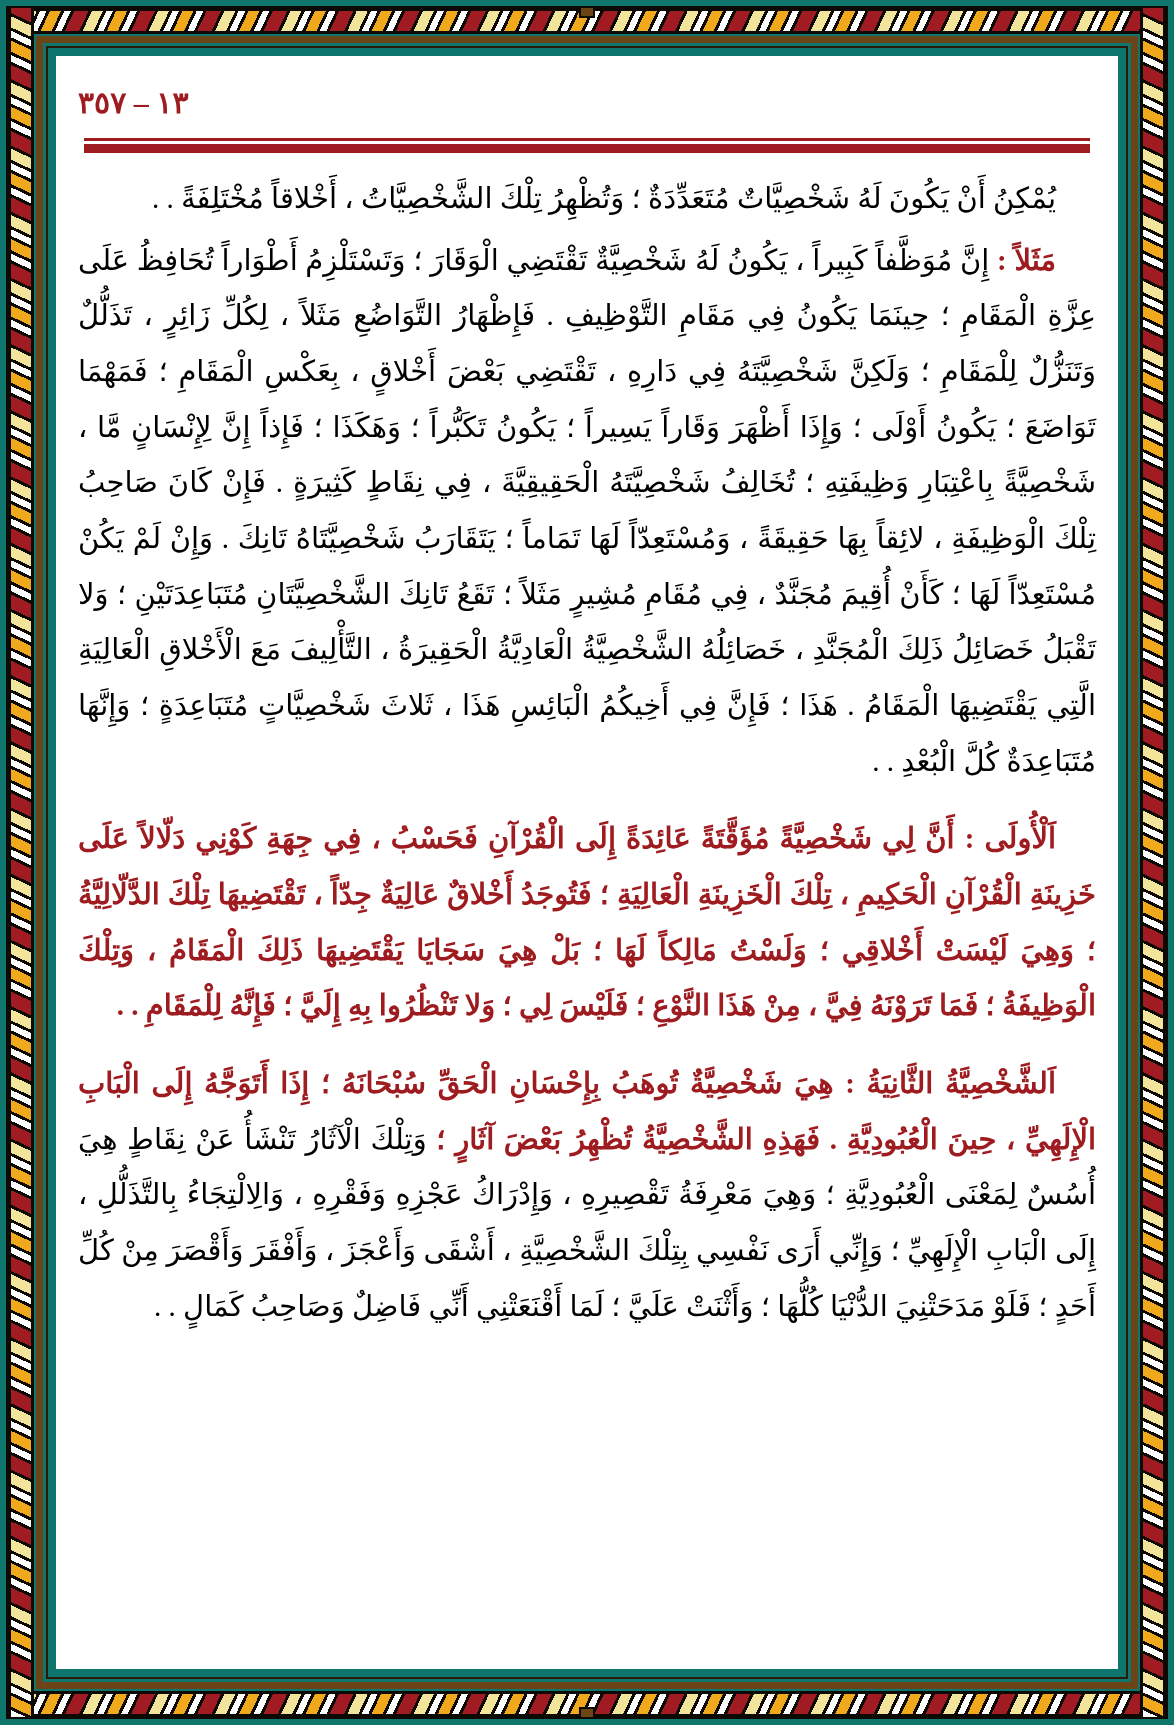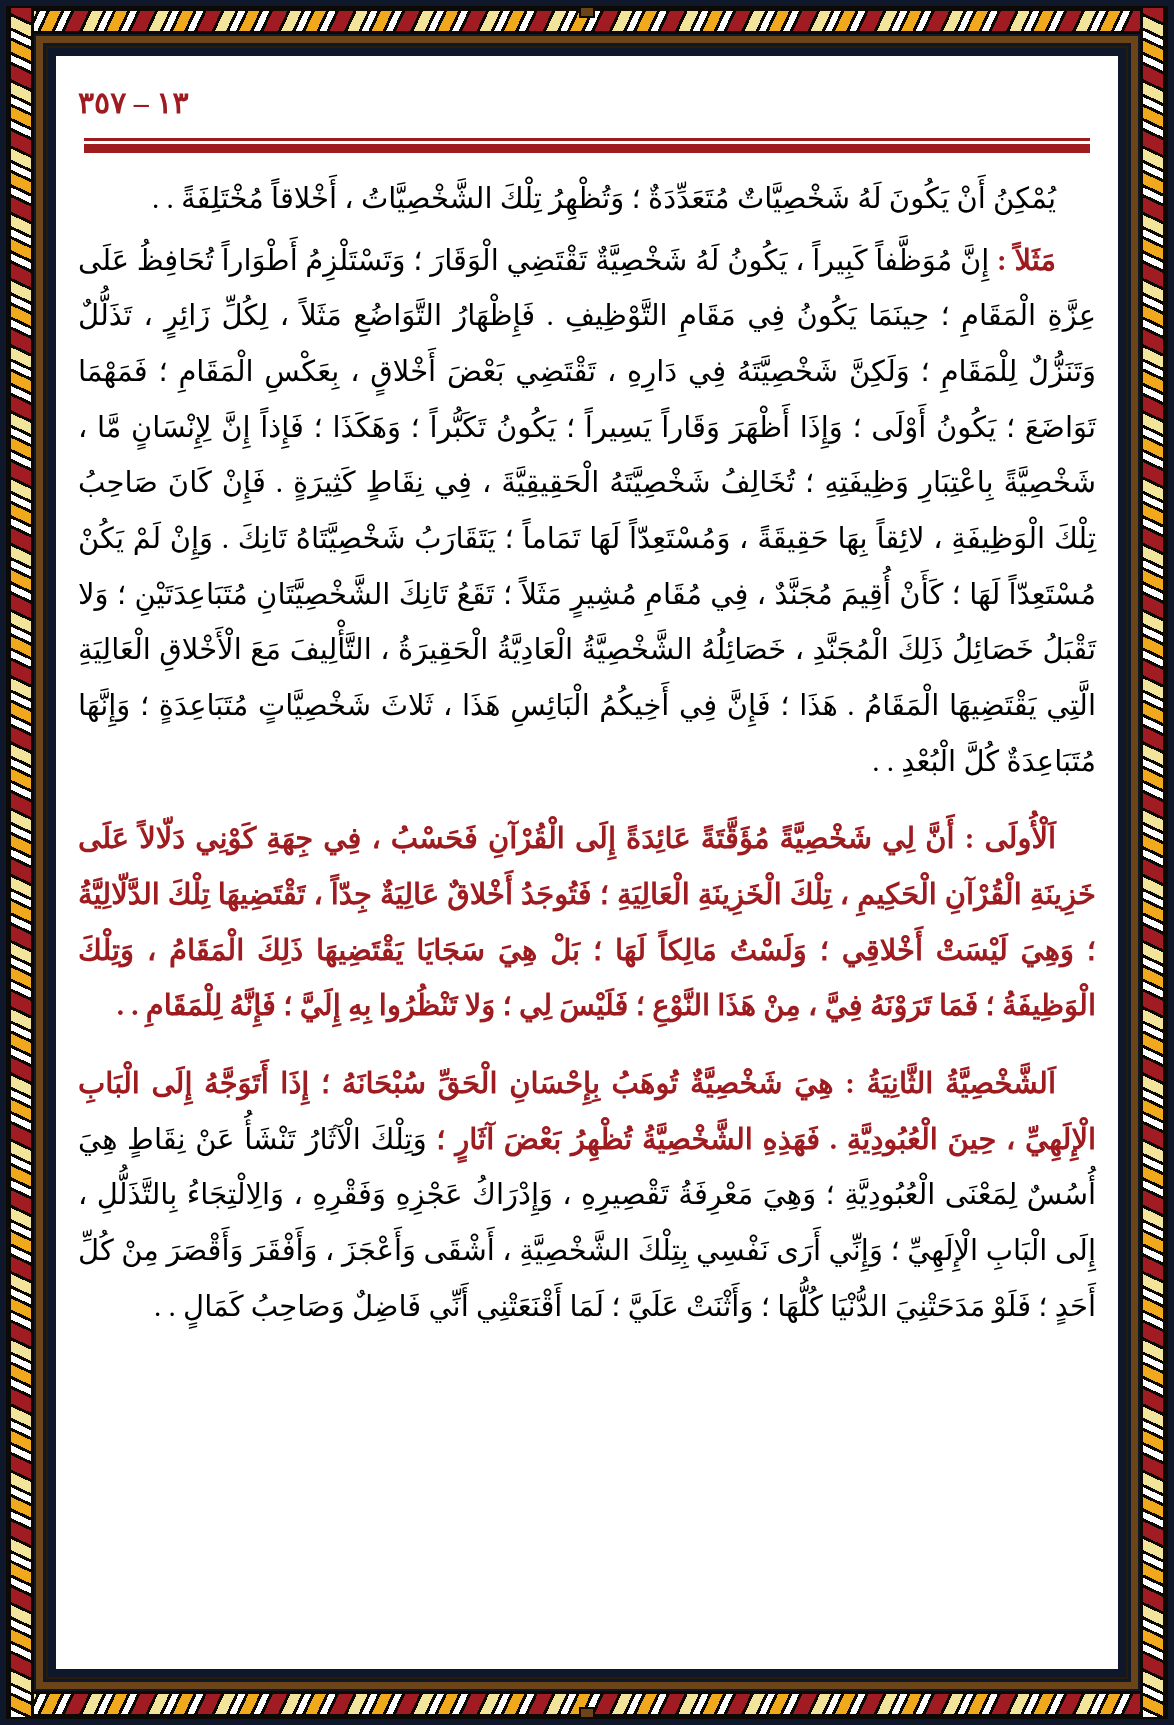--- a/index.html
+++ b/index.html
@@ -6,21 +6,21 @@
   html, body {
     margin: 0;
     padding: 0;
     background: #ffffff;
   }
 
   .page {
     position: relative;
     width: 1174px;
     height: 1725px;
-    background: #0f172a;
+    background: #0f766e;
     box-sizing: border-box;
     overflow: hidden;
     font-family: "Liberation Serif", "DejaVu Serif", serif;
     text-decoration: underline;
   }
 
   
   
   .border-outer {
     position: absolute;

